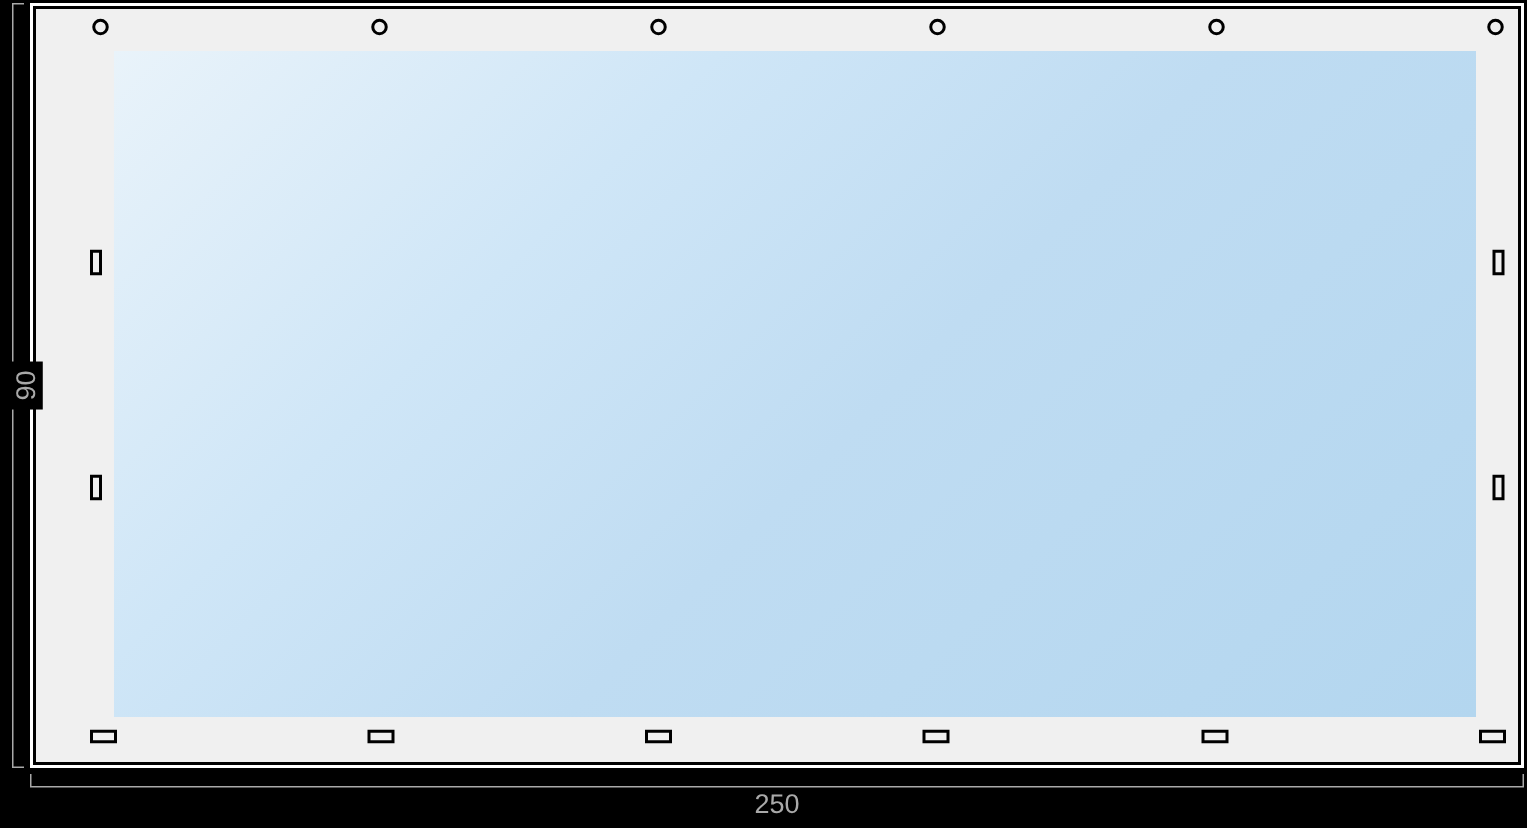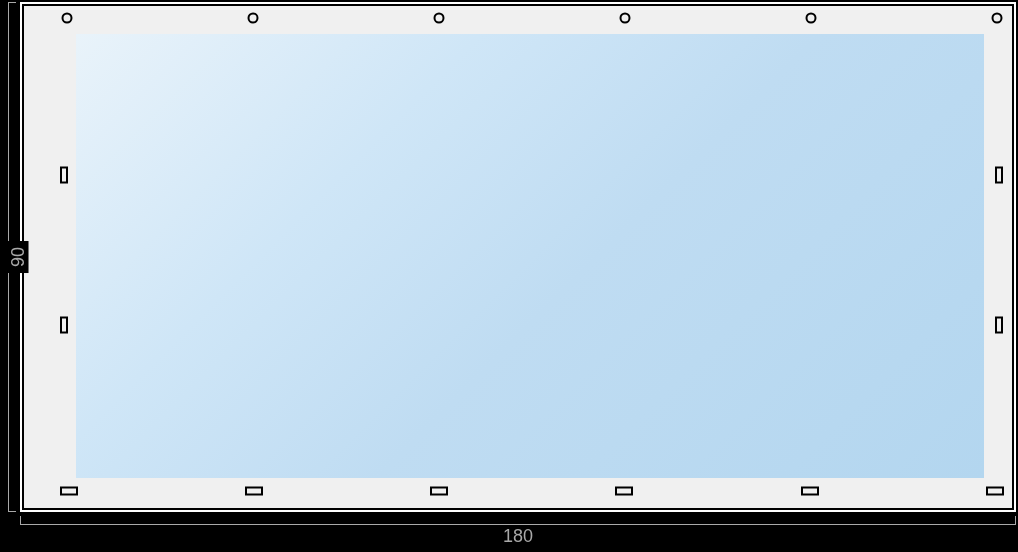--- a/index.html
+++ b/index.html
@@ -185,16 +185,16 @@
     </div>
     <div class="label">90</div>
   </div>
 
   <div class="dim-bottom">
     <div class="bracket">
       <div class="v-left"></div>
       <div class="h"></div>
       <div class="v-right"></div>
     </div>
-    <div class="label">180</div>
+    <div class="label">250</div>
   </div>
 
 </div>
 
 </body></html>

